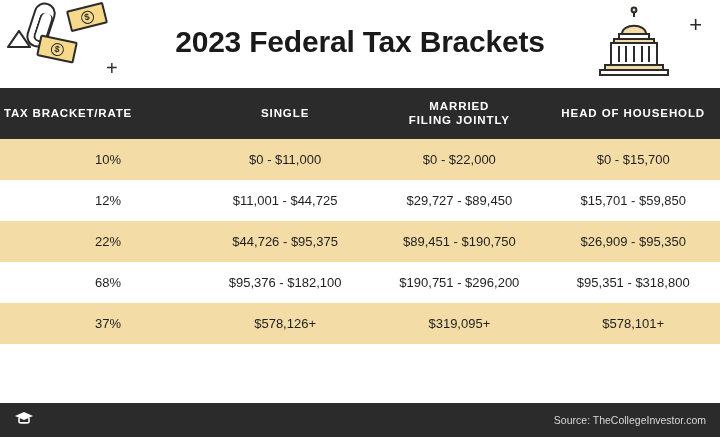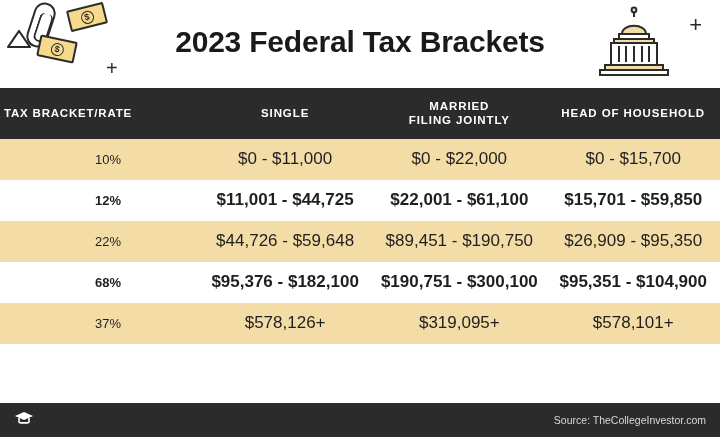--- a/index.html
+++ b/index.html
@@ -120,29 +120,29 @@
     height: 48px;
     vertical-align: middle;
     line-height: 1.25;
     text-align: center;
   }
   .table thead th.col-label {
     text-align: left;
     letter-spacing: 0.8px;
   }
   .table tbody td {
-    font-size: 17px;
+    font-size: 13px;
     color: #1f1f1f;
     text-align: center;
     height: 41px;
     padding: 4px 2px;
     vertical-align: middle;
   }
   .table tbody tr.odd td { background: #f3dca6; }
-  .table tbody tr.even td { background: #ffffff; font-weight: bold; }
+  .table tbody tr.even td { background: #ffffff; }
   .table tbody td.col-label { font-size: 13px; padding-left: 20px; }
 
   
   col.c1 { width: 27.5%; }
   col.c2 { width: 24.2%; }
   col.c3 { width: 24.2%; }
   col.c4 { width: 24.1%; }
 
   
   .footer {
@@ -234,34 +234,34 @@
       <tbody>
         <tr class="odd">
           <td class="col-label">10%</td>
           <td>$0 - $11,000</td>
           <td>$0 - $22,000</td>
           <td>$0 - $15,700</td>
         </tr>
         <tr class="even">
           <td class="col-label">12%</td>
           <td>$11,001 - $44,725</td>
-          <td>$22,001 - $61,100</td>
+          <td>$29,727 - $89,450</td>
           <td>$15,701 - $59,850</td>
         </tr>
         <tr class="odd">
           <td class="col-label">22%</td>
-          <td>$44,726 - $59,648</td>
+          <td>$44,726 - $95,375</td>
           <td>$89,451 - $190,750</td>
           <td>$26,909 - $95,350</td>
         </tr>
         <tr class="even">
           <td class="col-label">68%</td>
           <td>$95,376 - $182,100</td>
-          <td>$190,751 - $300,100</td>
-          <td>$95,351 - $104,900</td>
+          <td>$190,751 - $296,200</td>
+          <td>$95,351 - $318,800</td>
         </tr>
         <tr class="odd">
           <td class="col-label">37%</td>
           <td>$578,126+</td>
           <td>$319,095+</td>
           <td>$578,101+</td>
         </tr>
       </tbody>
     </table>
   </div>

